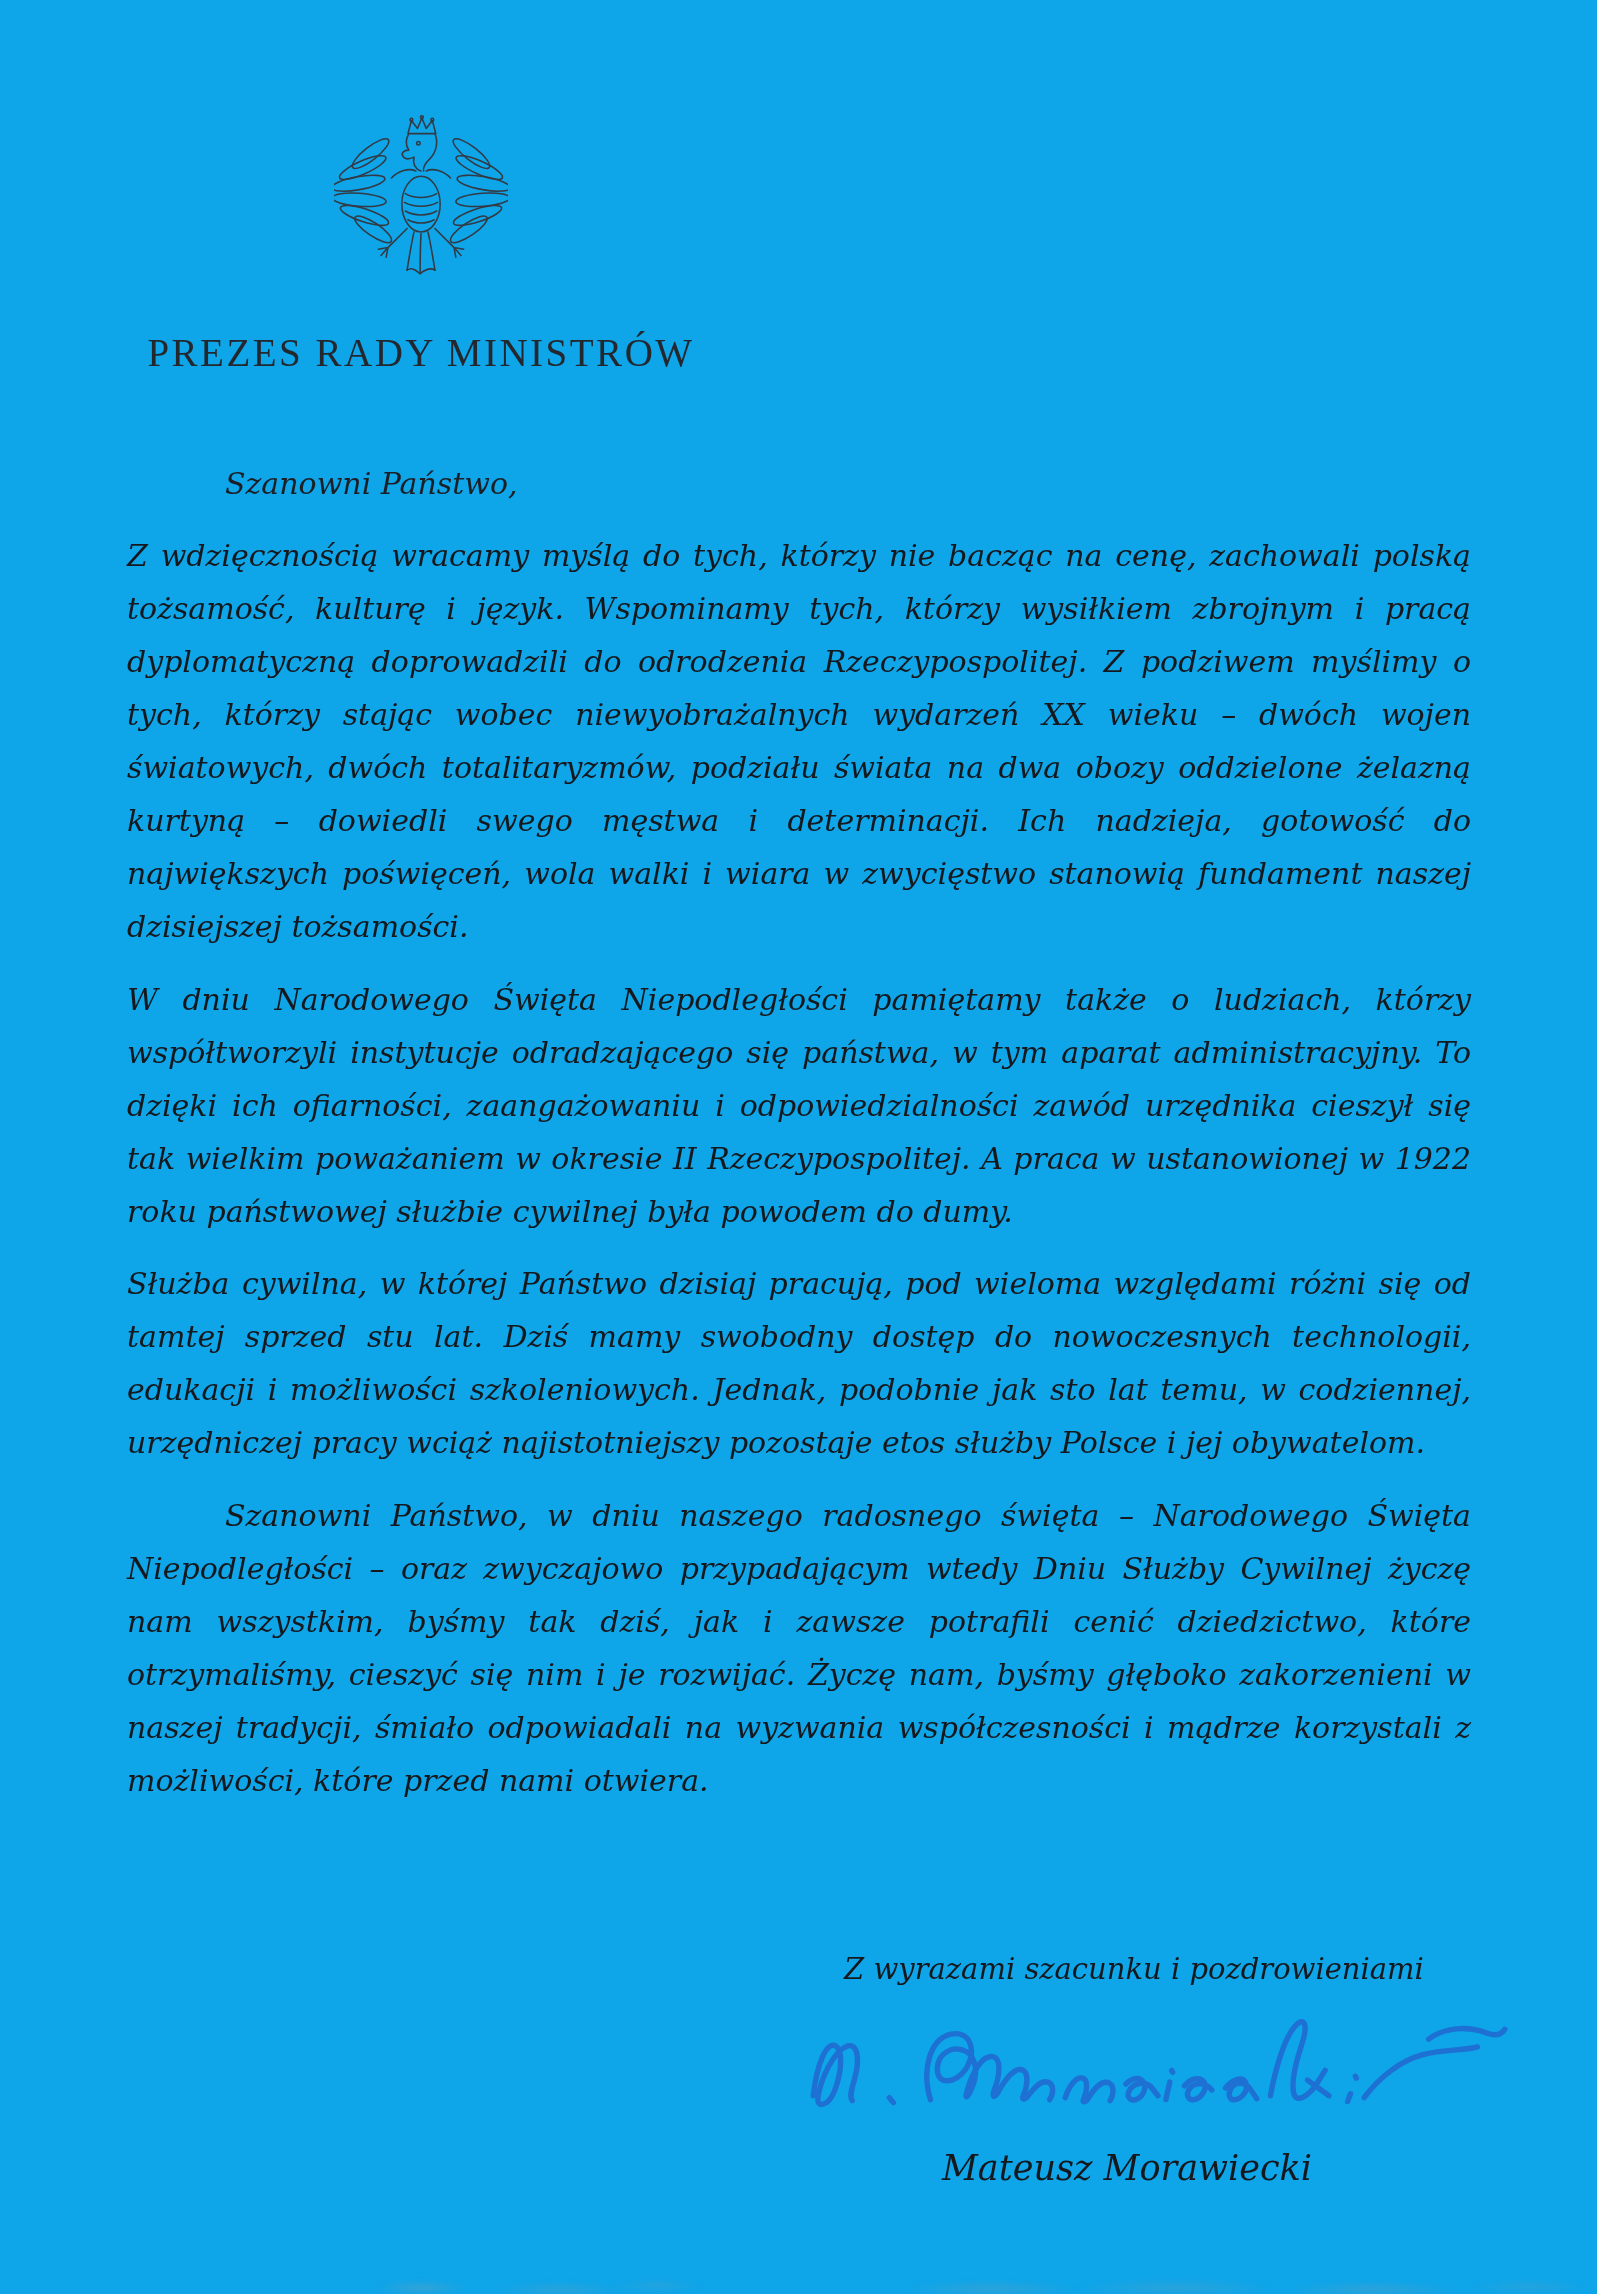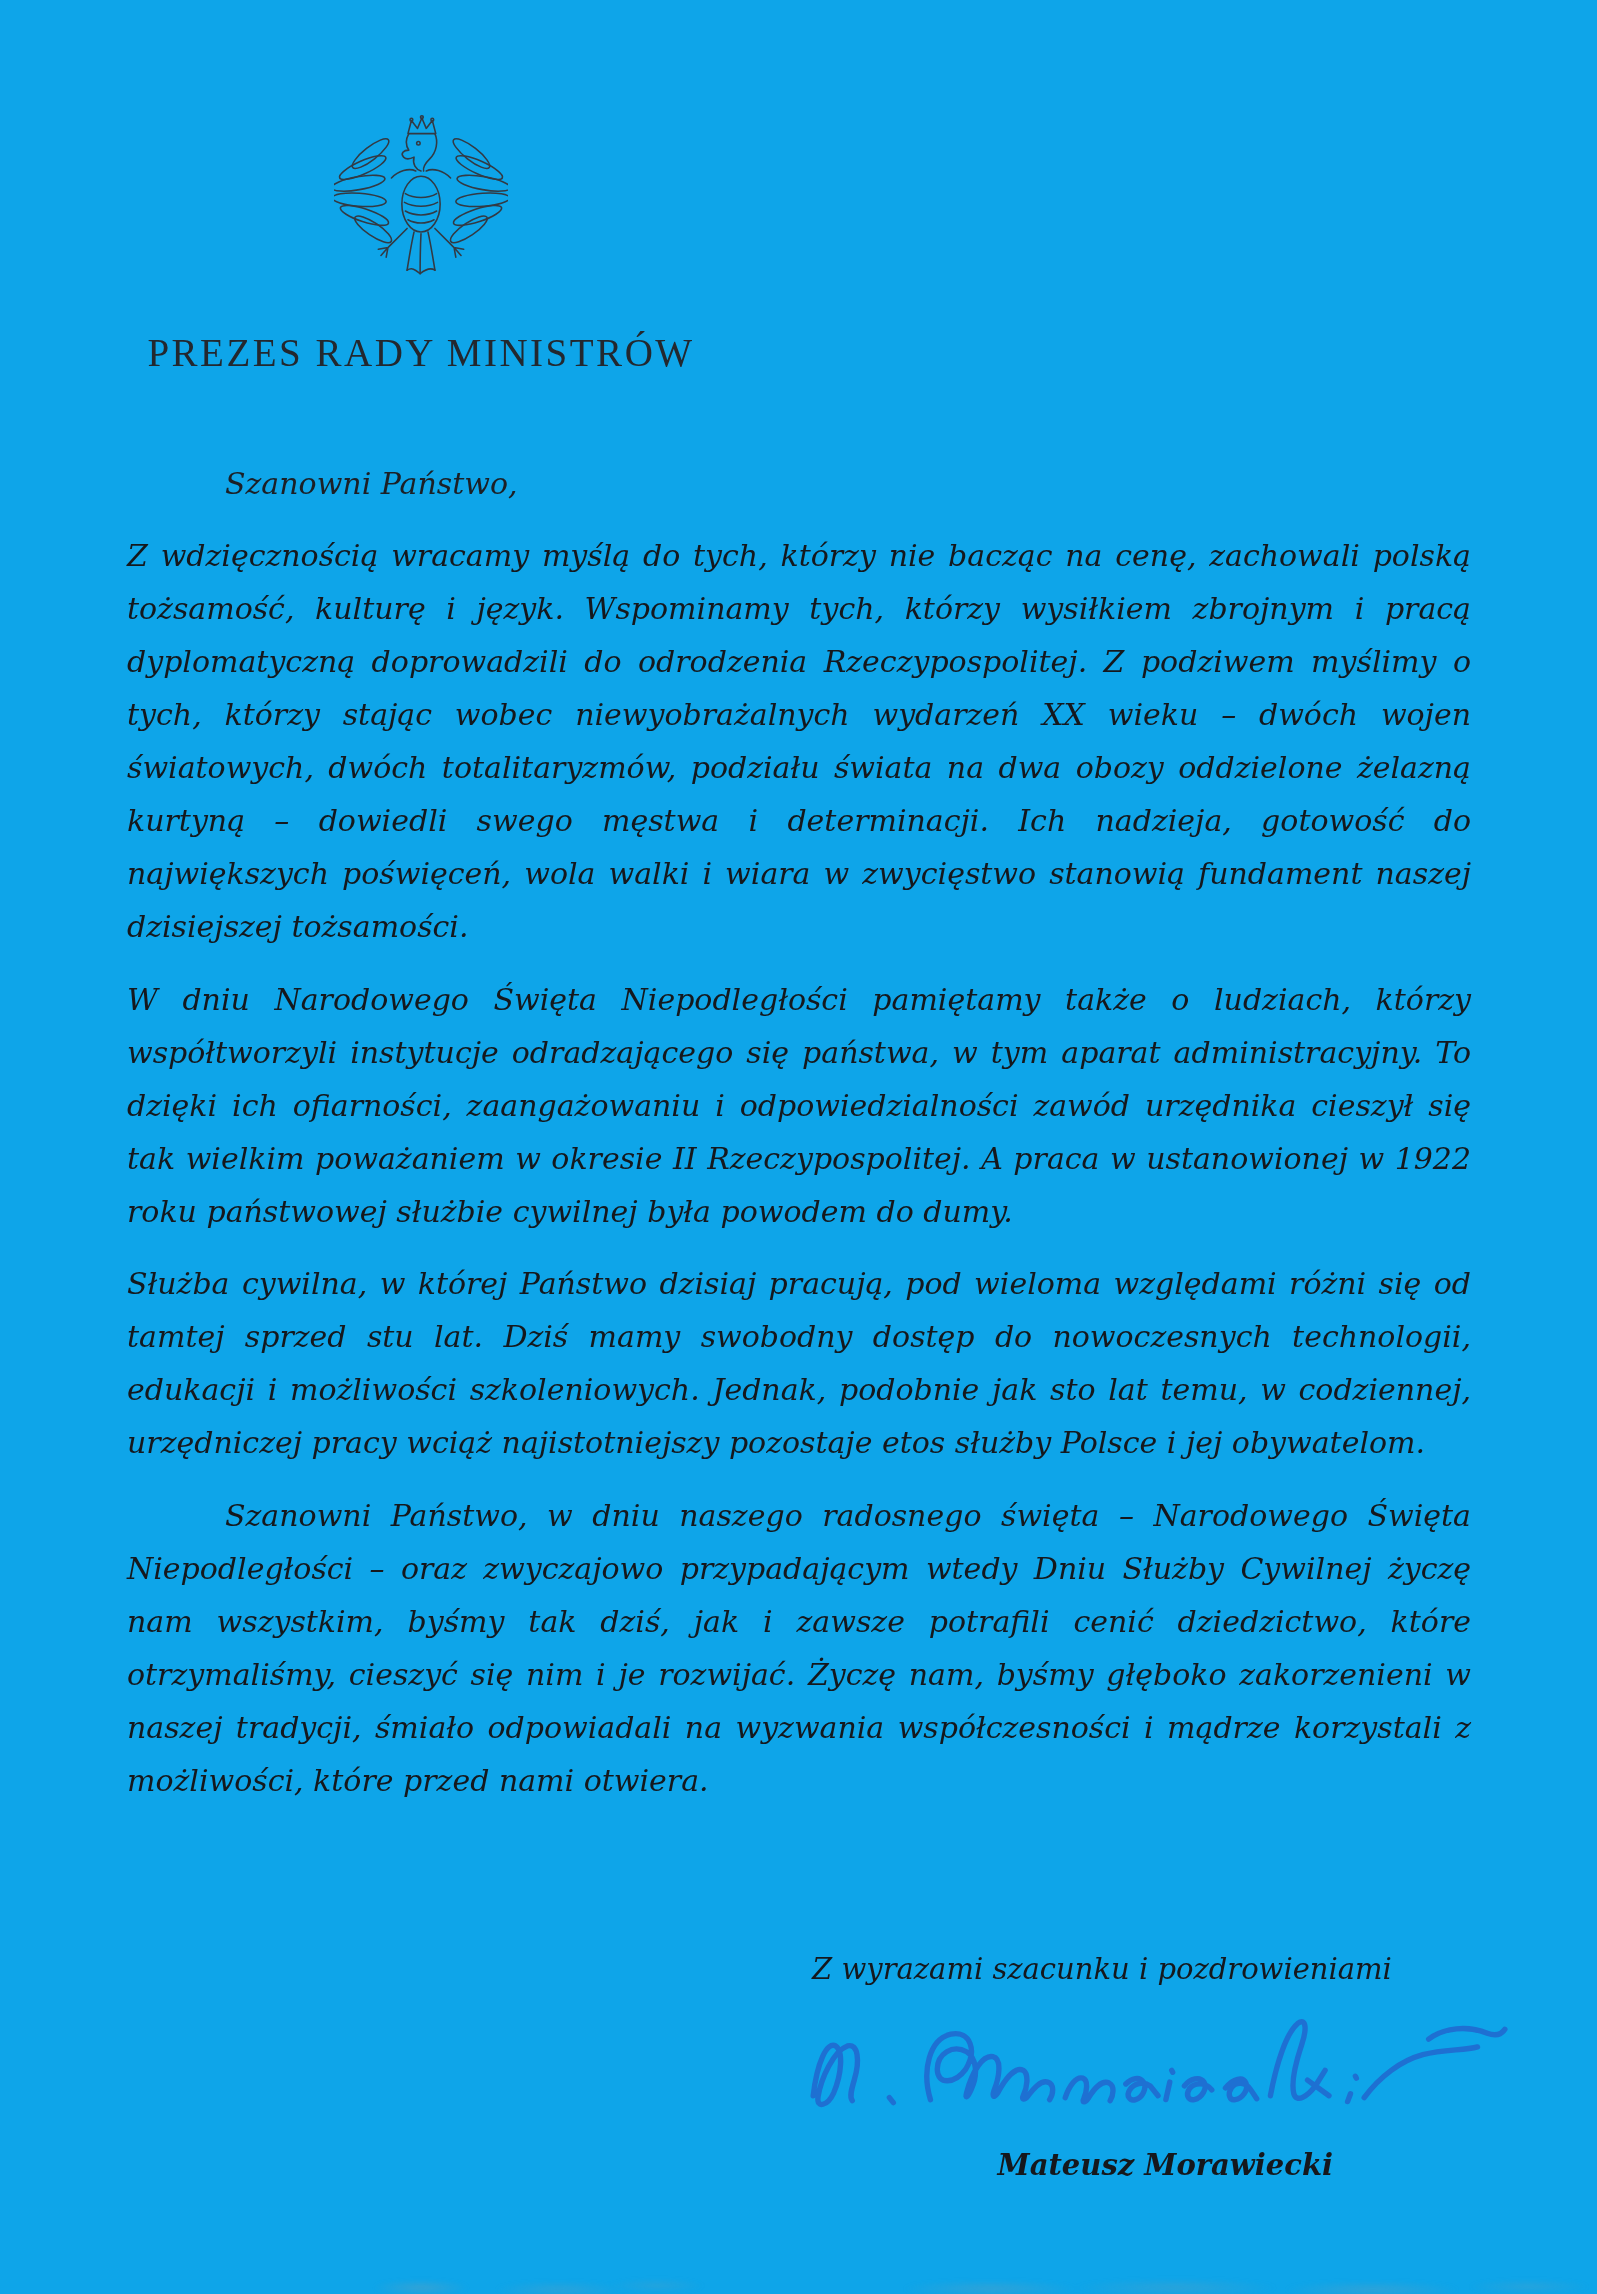--- a/index.html
+++ b/index.html
@@ -48,29 +48,29 @@
     font-size:30px;
     line-height:53px;
     text-align:justify;
     color:#15181d;
   }
   .para.first { margin-top:7.8px; }
   .para.indent { text-indent:98px; }
 
   
   .valediction {
-    position:absolute; left:808px; top:1952px; width:588px;
+    position:absolute; left:840px; top:1952px; width:588px;
     text-align:center; font-style:italic; font-size:29px; color:#15181d;
     white-space:nowrap;
   }
   .signature { position:absolute; left:802px; top:2000px; }
   .signer-name {
     position:absolute; left:921px; top:2148px; width:412px;
-    text-align:right; font-style:italic; font-weight:bold;
-    font-size:29px; color:#15181d; white-space:nowrap;
+    text-align:center; font-style:italic; font-weight:normal;
+    font-size:35px; color:#15181d; white-space:nowrap;
   }
 
   
   .scan-band {
     position:absolute; left:0; right:0; bottom:0; height:23.5px;
     background:
       radial-gradient(69px 10.8px at 421px 15.7px, rgba(150,156,162,.30), transparent 70%),
       radial-gradient(93px 11.8px at 559px 17.6px, rgba(150,156,162,.22), transparent 70%),
       radial-gradient(69px 9.8px at 657px 13.7px, rgba(150,156,162,.18), transparent 70%),
       radial-gradient(127px 11.8px at 990px 16.7px, rgba(150,156,162,.26), transparent 70%),

